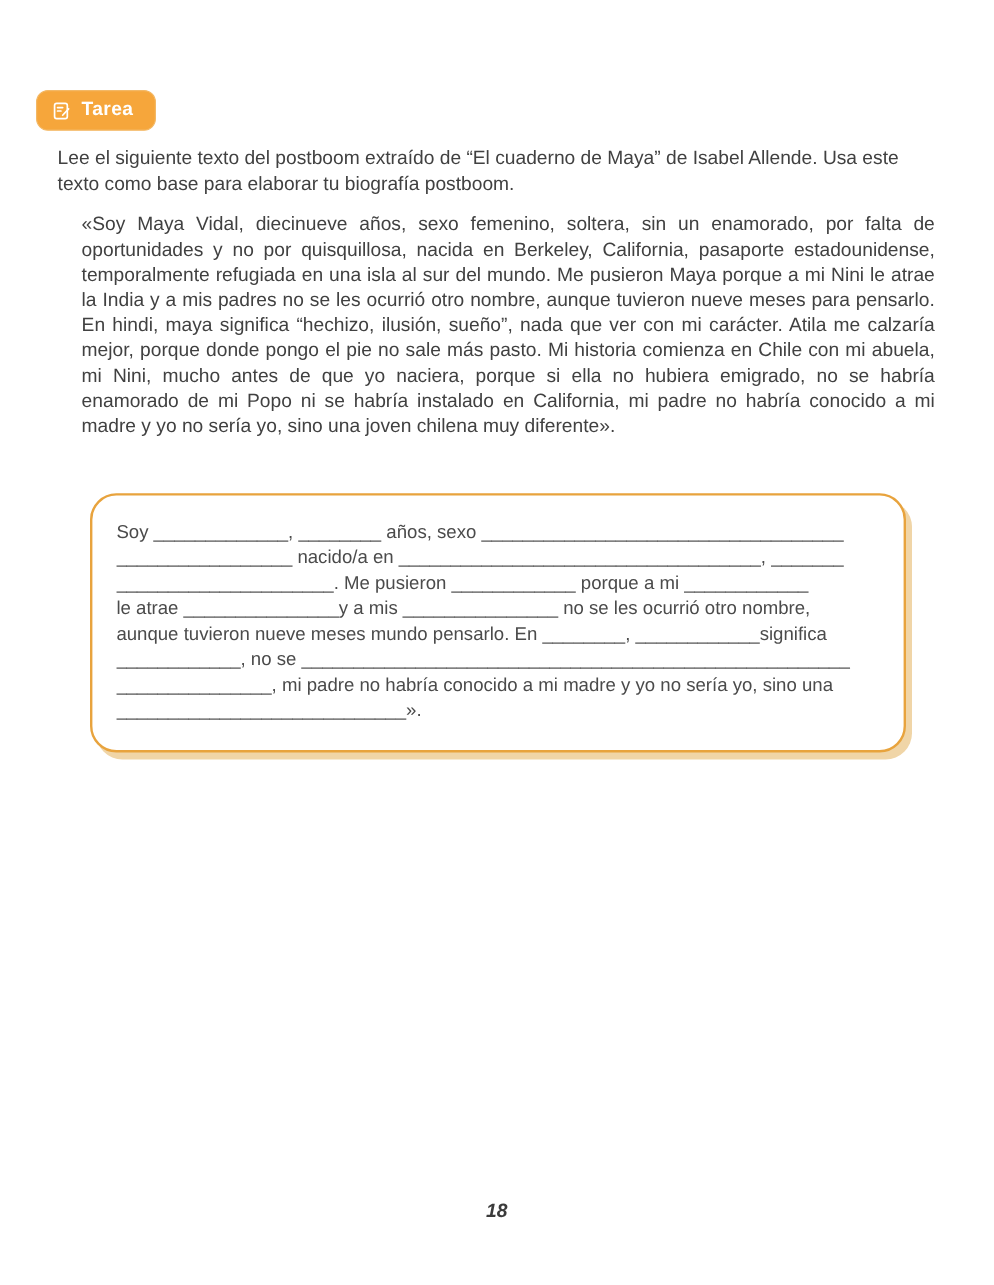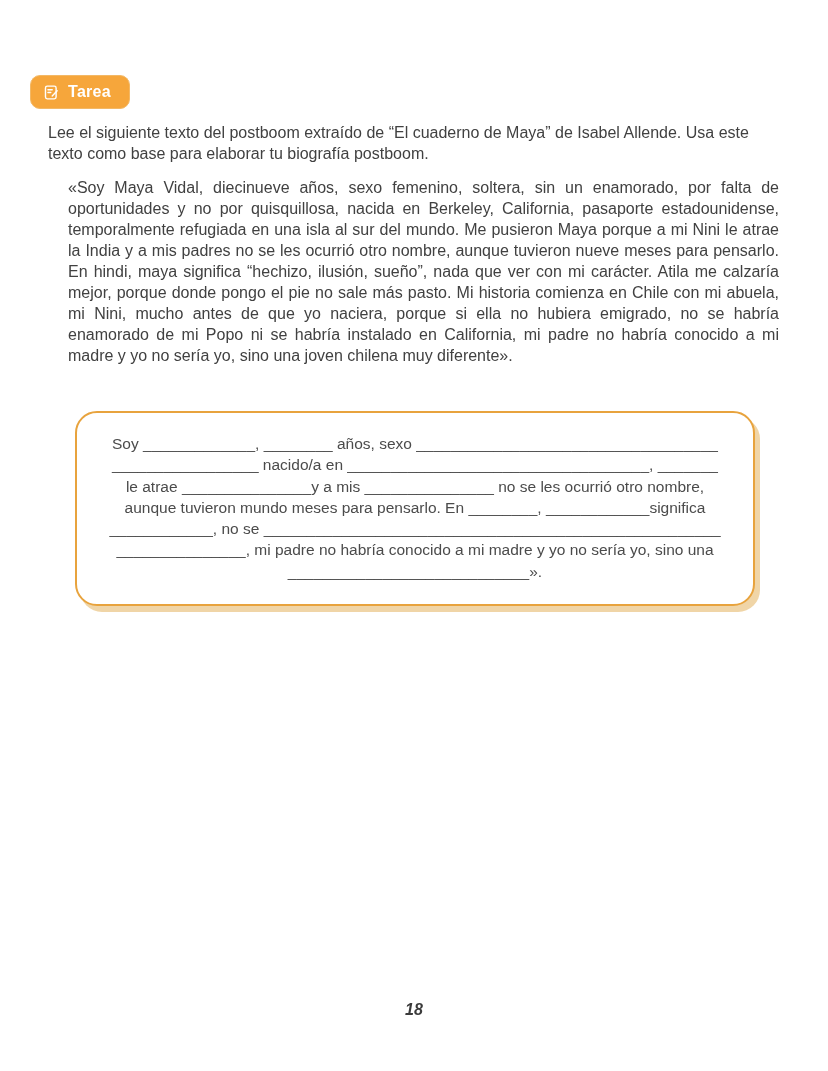--- a/index.html
+++ b/index.html
@@ -43,21 +43,20 @@
     text-align: justify;
   }
   .worksheet {
     margin: 45px 0 0 75px;
     width: 680px;
     background: #ffffff;
     border: 2px solid #E8A33D;
     border-radius: 22px;
     box-shadow: 5px 6px 0 #F0D5A7;
     padding: 20px 20px 22px 20px;
-    text-align: center;
   }
   .ws-line {
     font-size: 15.5px;
     line-height: 21.3px;
     color: #4b4b4b;
     white-space: nowrap;
     overflow: hidden;
   }
   .page-number {
     position: absolute;
@@ -89,22 +88,23 @@
   </div>
 
   <p class="intro">Lee el siguiente texto del postboom extraído de “El cuaderno de Maya” de Isabel Allende. Usa este texto como base para elaborar tu biografía postboom.</p>
 
   <p class="quote">«Soy Maya Vidal, diecinueve años, sexo femenino, soltera, sin un enamorado, por falta de oportunidades y no por quisquillosa, nacida en Berkeley, California, pasaporte estadounidense, temporalmente refugiada en una isla al sur del mundo. Me pusieron Maya porque a mi Nini le atrae la India y a mis padres no se les ocurrió otro nombre, aunque tuvieron nueve meses para pensarlo. En hindi, maya significa “hechizo, ilusión, sueño”, nada que ver con mi carácter. Atila me calzaría mejor, porque donde pongo el pie no sale más pasto. Mi historia comienza en Chile con mi abuela, mi Nini, mucho antes de que yo naciera, porque si ella no hubiera emigrado, no se habría enamorado de mi Popo ni se habría instalado en California, mi padre no habría conocido a mi madre y yo no sería yo, sino una joven chilena muy diferente».</p>
 
   <div class="worksheet">
     <div>
         <div class="ws-line">Soy _____________, ________ años, sexo ___________________________________</div>
         <div class="ws-line">_________________ nacido/a en ___________________________________, _______</div>
+        <div class="ws-line">_____________________. Me pusieron ____________ porque a mi ____________</div>
         <div class="ws-line">le atrae _______________y a mis _______________ no se les ocurrió otro nombre,</div>
-        <div class="ws-line">aunque tuvieron mundo meses para pensarlo. En ________, ____________significa</div>
+        <div class="ws-line">aunque tuvieron nueve meses mundo pensarlo. En ________, ____________significa</div>
         <div class="ws-line">____________, no se _____________________________________________________</div>
         <div class="ws-line">_______________, mi padre no habría conocido a mi madre y yo no sería yo, sino una</div>
         <div class="ws-line">____________________________».</div>
       </div>
   </div>
 
   <div class="page-number">18</div>
 
 </div>
 

